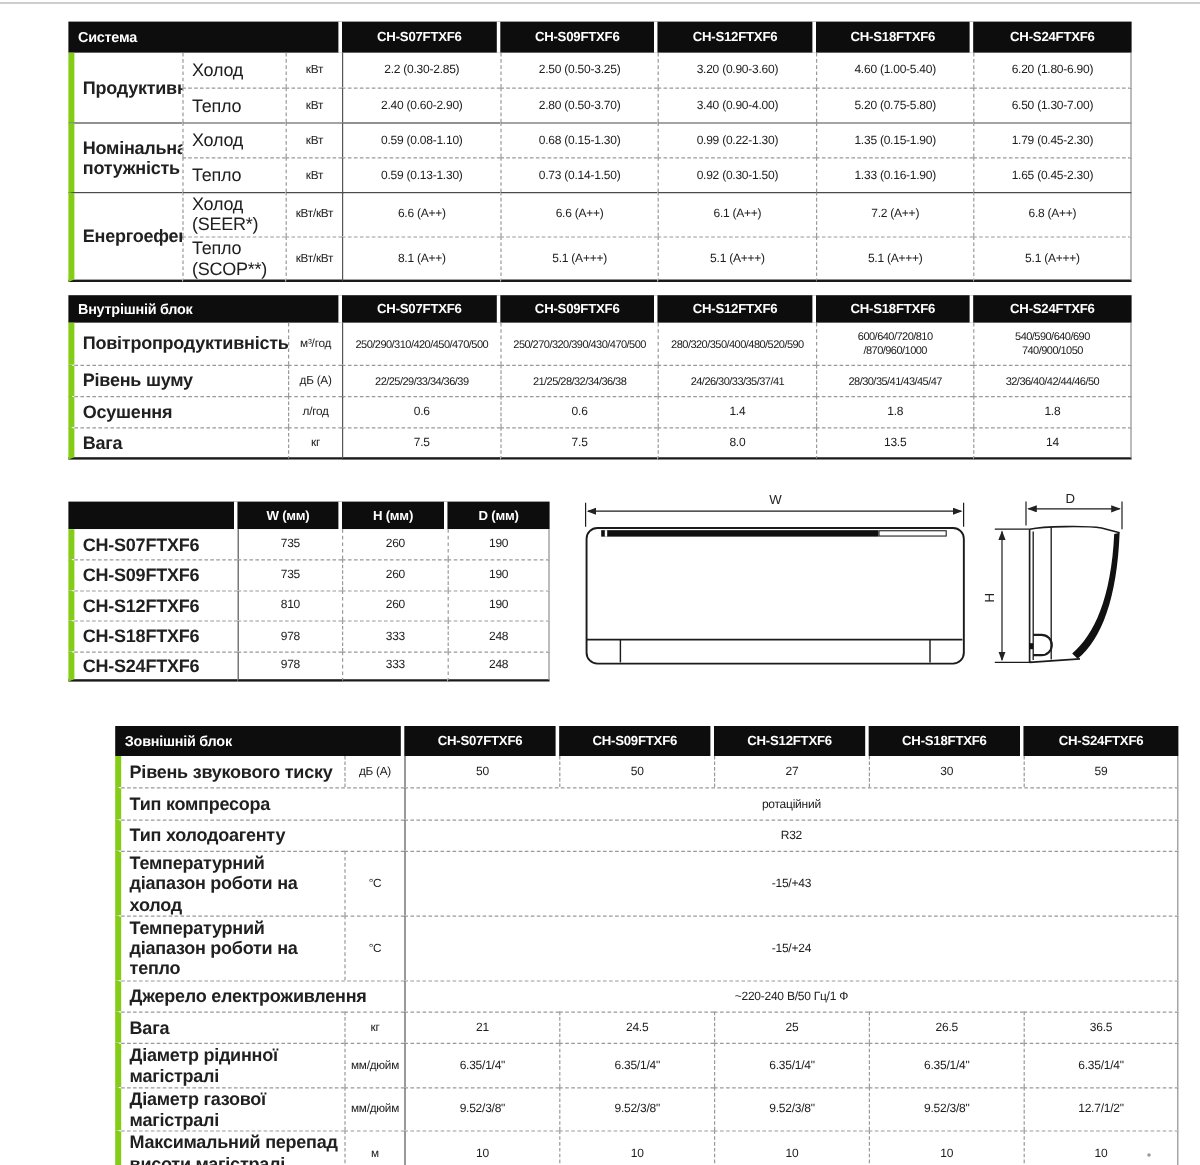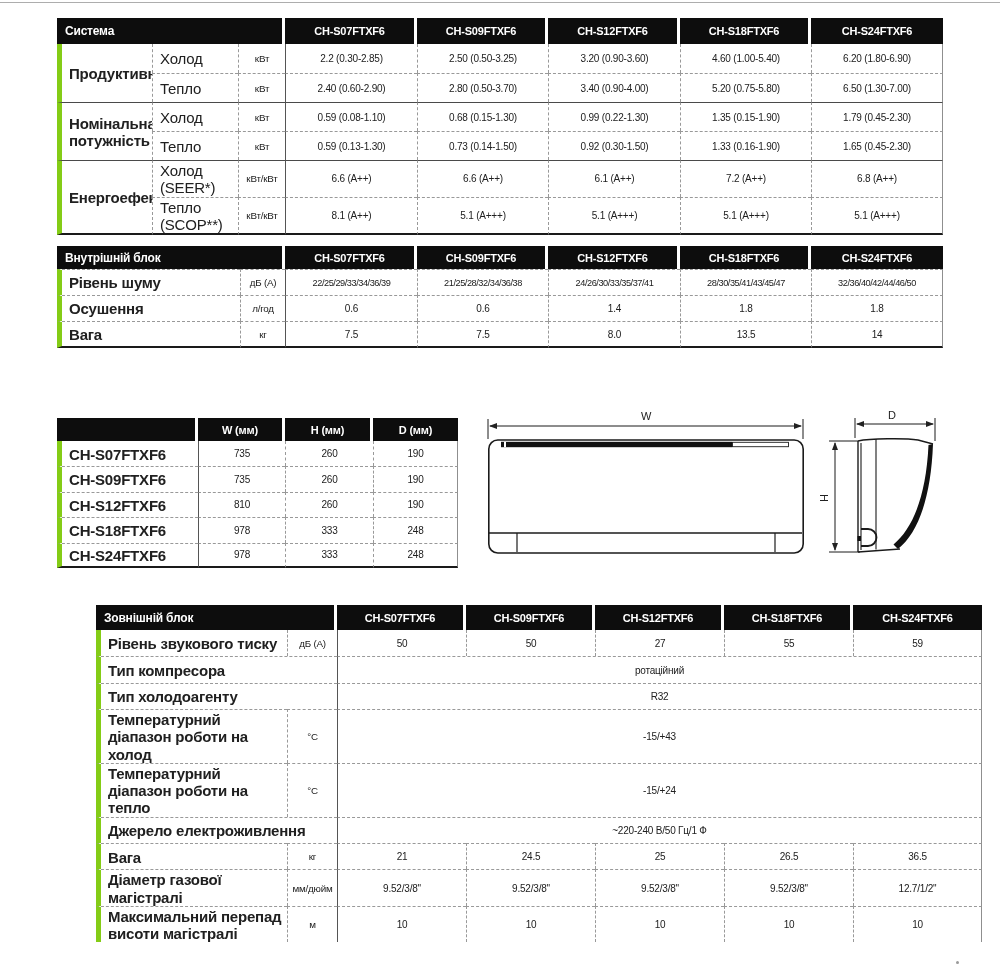--- a/index.html
+++ b/index.html
@@ -141,20 +141,31 @@
         <col style="width:132px">
       </colgroup>
     <tbody>
         <tr class="h">
       <th class="hcell title gap" colspan="2">Внутрішній блок</th>
       <th class="hcell gap">CH-S07FTXF6</th>
       <th class="hcell gap">CH-S09FTXF6</th>
       <th class="hcell gap">CH-S12FTXF6</th>
       <th class="hcell gap">CH-S18FTXF6</th>
       <th class="hcell">CH-S24FTXF6</th>
+    </tr>
+    <tr style="height:35px">
+      <td class="lab bl-edge">Повітропродуктивність</td>
+      <td class="unit bl-dash">м³/год</td>
+      <td class="val tight bl-solid">250/290/310/420/450/470/500</td>
+      <td class="val tight bl-dash">250/270/320/390/430/470/500</td>
+      <td class="val tight bl-dash">280/320/350/400/480/520/590</td>
+      <td class="val tight pre bl-dash">600/640/720/810
+/870/960/1000</td>
+      <td class="val tight pre bl-dash br-edge">540/590/640/690
+740/900/1050</td>
     </tr>
     <tr class="r-dash" style="height:26px">
       <td class="lab bl-edge">Рівень шуму</td>
       <td class="unit bl-dash">дБ (А)</td>
       <td class="val tight bl-solid">22/25/29/33/34/36/39</td>
       <td class="val tight bl-dash">21/25/28/32/34/36/38</td>
       <td class="val tight bl-dash">24/26/30/33/35/37/41</td>
       <td class="val tight bl-dash">28/30/35/41/43/45/47</td>
       <td class="val tight bl-dash br-edge">32/36/40/42/44/46/50</td>
     </tr>
@@ -287,21 +298,21 @@
       <th class="hcell gap">CH-S12FTXF6</th>
       <th class="hcell gap">CH-S18FTXF6</th>
       <th class="hcell">CH-S24FTXF6</th>
     </tr>
     <tr class="b">
       <td class="lab bl-edge">Рівень звукового тиску</td>
       <td class="unit bl-dash">дБ (А)</td>
       <td class="val bl-solid">50</td>
       <td class="val bl-dash">50</td>
       <td class="val bl-dash">27</td>
-      <td class="val bl-dash">55</td>
+      <td class="val bl-dash">30</td>
       <td class="val bl-dash br-edge">59</td>
     </tr>
     <tr class="b r-dash">
       <td class="lab bl-edge" colspan="2">Тип компресора</td>
       <td class="val bl-solid br-edge" colspan="5">ротаційний</td>
     </tr>
     <tr class="b r-dash">
       <td class="lab bl-edge" colspan="2">Тип холодоагенту</td>
       <td class="val bl-solid br-edge" colspan="5">R32</td>
     </tr>
@@ -322,20 +333,29 @@
     <tr class="b r-dash">
       <td class="lab bl-edge">Вага</td>
       <td class="unit bl-dash">кг</td>
       <td class="val bl-solid">21</td>
       <td class="val bl-dash">24.5</td>
       <td class="val bl-dash">25</td>
       <td class="val bl-dash">26.5</td>
       <td class="val bl-dash br-edge">36.5</td>
     </tr>
     <tr class="b r-dash">
+      <td class="lab bl-edge">Діаметр рідинної магістралі</td>
+      <td class="unit bl-dash">мм/дюйм</td>
+      <td class="val bl-solid">6.35/1/4"</td>
+      <td class="val bl-dash">6.35/1/4"</td>
+      <td class="val bl-dash">6.35/1/4"</td>
+      <td class="val bl-dash">6.35/1/4"</td>
+      <td class="val bl-dash br-edge">6.35/1/4"</td>
+    </tr>
+    <tr class="b r-dash">
       <td class="lab bl-edge">Діаметр газової магістралі</td>
       <td class="unit bl-dash">мм/дюйм</td>
       <td class="val bl-solid">9.52/3/8"</td>
       <td class="val bl-dash">9.52/3/8"</td>
       <td class="val bl-dash">9.52/3/8"</td>
       <td class="val bl-dash">9.52/3/8"</td>
       <td class="val bl-dash br-edge">12.7/1/2"</td>
     </tr>
     <tr class="b r-dash">
       <td class="lab bl-edge">Максимальний перепад висоти магістралі</td>

